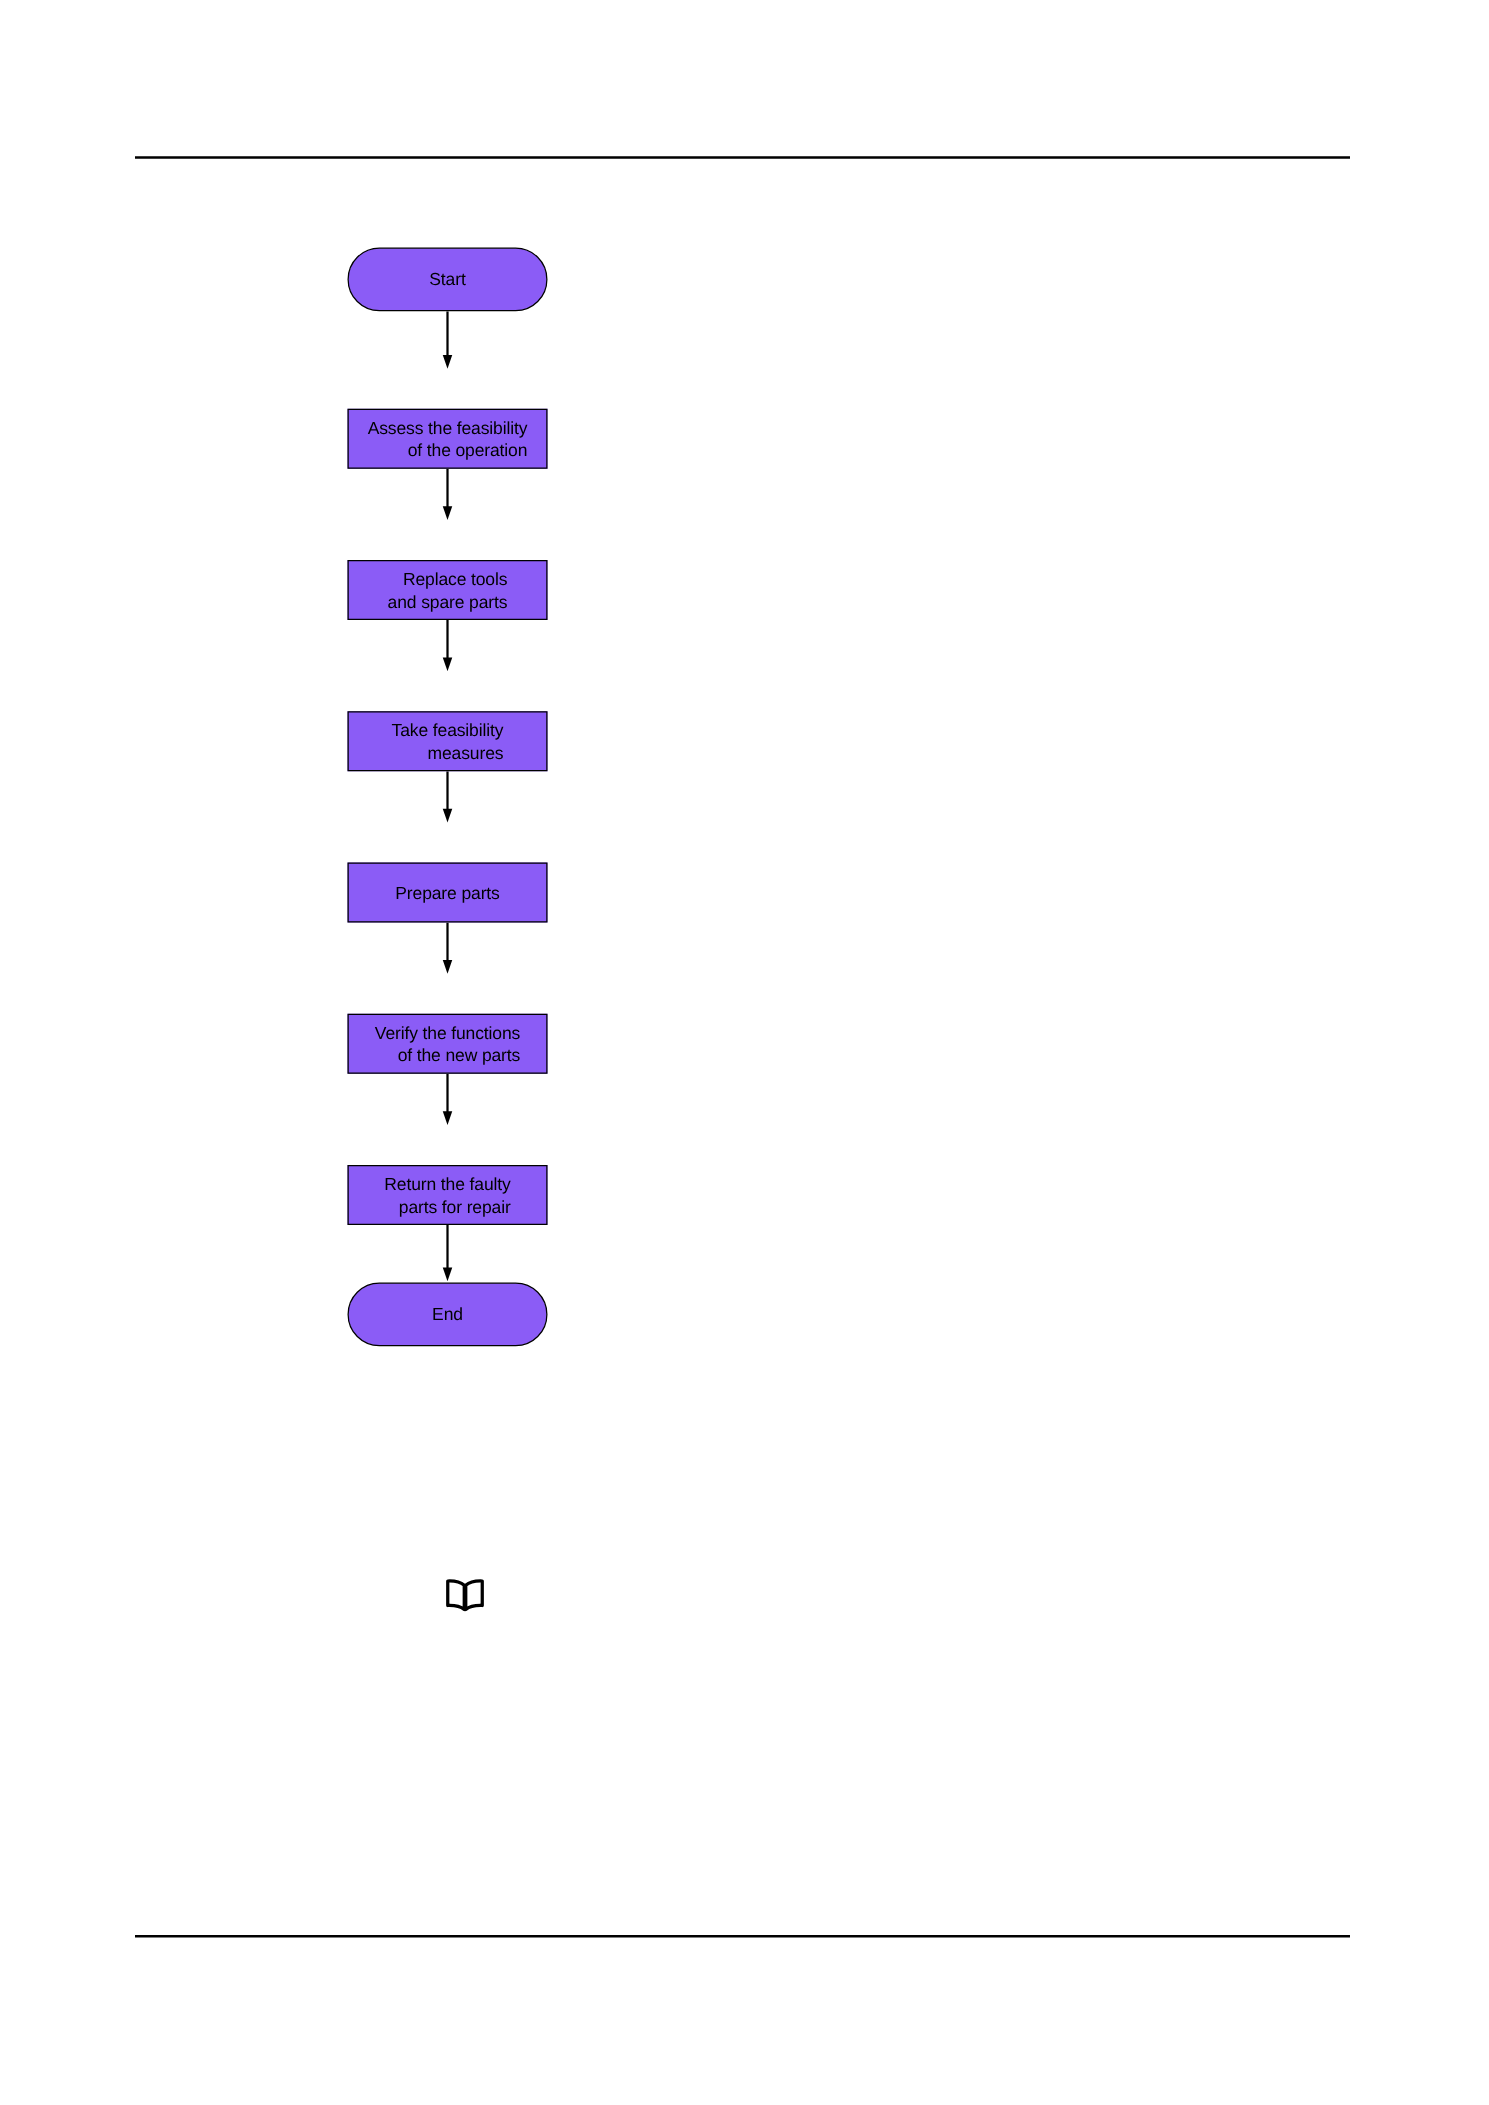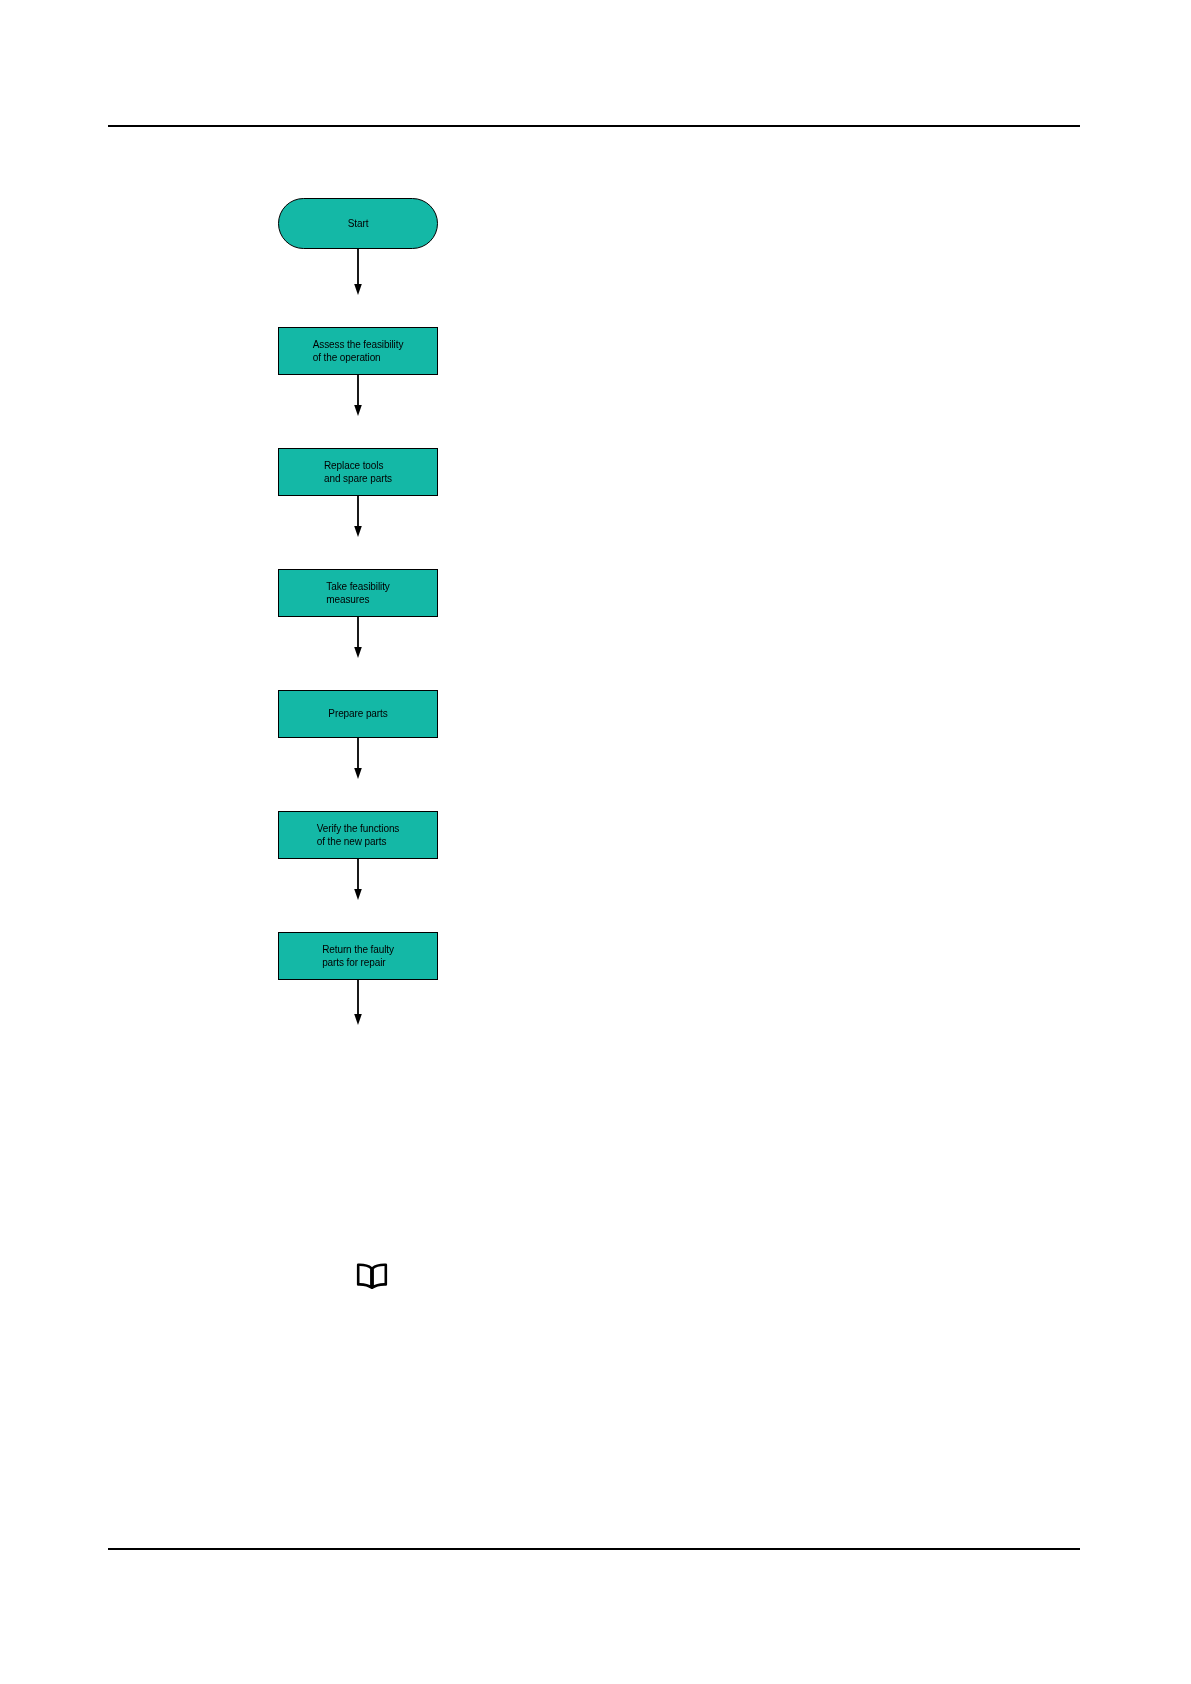--- a/index.html
+++ b/index.html
@@ -36,27 +36,27 @@
   .flowchart {
     position: absolute;
     left: 278px;
     top: 198px;
     width: 160px;
   }
 
   .node {
     box-sizing: border-box;
     width: 160px;
-    background: #14b8a6;
+    background: #8b5cf6;
     border: 1.6px solid #000000;
     display: flex;
     align-items: center;
     justify-content: center;
-    text-align: left;
-    font-size: 10px;
+    text-align: right;
+    font-size: 14px;
     line-height: 1.32;
     letter-spacing: -0.1px;
     color: #000000;
   }
 
   .node.terminator {
     height: 51px;
     border-radius: 26px;
   }
 
@@ -176,20 +176,23 @@
 parts for repair</span>
     </div>
 
     <div class="connector">
       <svg width="14" height="46" viewBox="0 0 14 46" aria-hidden="true">
         <line x1="7" y1="0" x2="7" y2="37" stroke="#000000" stroke-width="1.8"></line>
         <polygon points="7,45 3.2,34 10.8,34" fill="#000000"></polygon>
       </svg>
     </div>
 
+    <div class="node terminator">
+      <span class="node-label">End</span>
+    </div>
 
   </div>
 
   <div class="book-note">
     <svg width="40" height="34" viewBox="0 0 40 34" aria-hidden="true">
       <path d="M19.4 8.2 C16.2 5.4 11.6 4.6 6.2 4.8 L6.2 24.4 C11.6 24.2 16.2 25.0 19.4 27.6 Z" fill="#ffffff" stroke="#000000" stroke-width="2.6" stroke-linejoin="round"></path>
       <path d="M20.6 8.2 C23.8 5.4 28.4 4.6 33.8 4.8 L33.8 24.4 C28.4 24.2 23.8 25.0 20.6 27.6 Z" fill="#ffffff" stroke="#000000" stroke-width="2.6" stroke-linejoin="round"></path>
       <line x1="20" y1="8.0" x2="20" y2="27.6" stroke="#000000" stroke-width="2.2"></line>
     </svg>
   </div>

